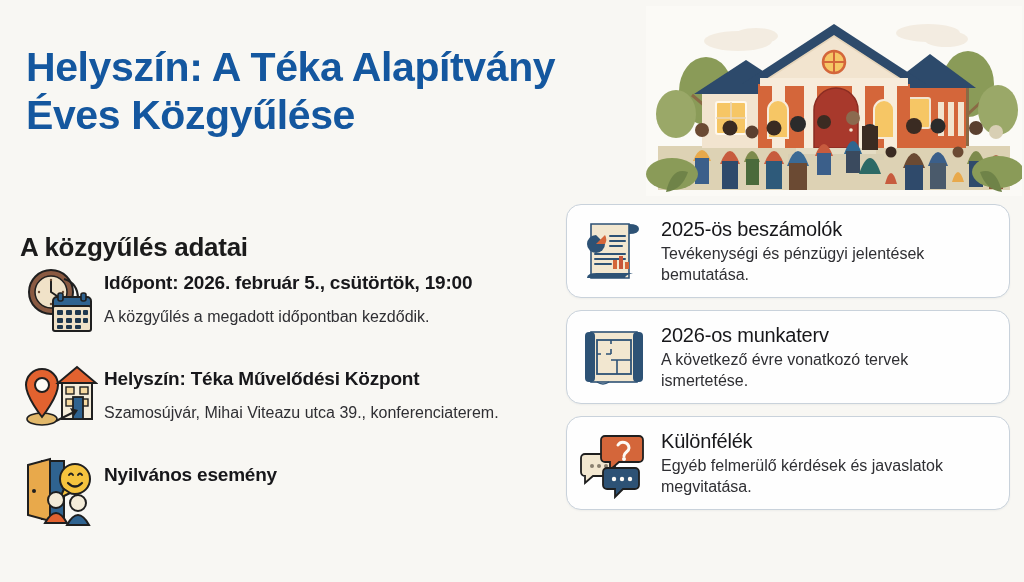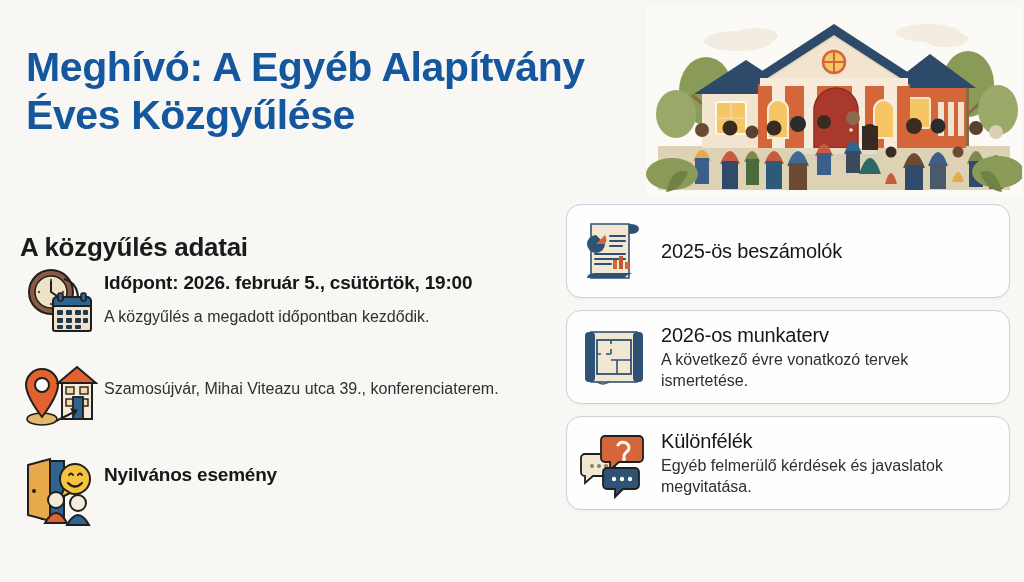--- a/index.html
+++ b/index.html
@@ -124,21 +124,21 @@
     line-height: 1.3;
     margin-top: 3px;
   }
 </style>
 </head>
 <body>
 
 <div class="page">
 
   <div class="title-block">
-    <div class="title-line">Meghívó: A Egyéb Alapítvány</div>
+    <div class="title-line">Helyszín: A Téka Alapítvány</div>
     <div class="title-line">Éves Közgyűlése</div>
   </div>
 
   <div class="hero-illustration">
     <svg viewBox="0 0 376 190" xmlns="http://www.w3.org/2000/svg">
       <rect x="0" y="0" width="376" height="190" fill="#fbfaf6"></rect>
 
       <ellipse cx="92" cy="35" rx="34" ry="10" fill="#f3ece1"></ellipse>
       <ellipse cx="110" cy="30" rx="22" ry="8" fill="#f3ece1"></ellipse>
       <ellipse cx="282" cy="27" rx="32" ry="9" fill="#f3ece1"></ellipse>
@@ -315,20 +315,21 @@
               <rect x="60" y="32" width="8" height="7"></rect>
             <rect x="46" y="44" width="8" height="7"></rect>
               <rect x="60" y="44" width="8" height="7"></rect>
           </g>
           <rect x="53" y="42" width="10" height="22" fill="#2f6390" stroke="#1f1f1f" stroke-width="1.8"></rect>
           <path d="M36 66 L56 56" stroke="#1f1f1f" stroke-width="2" fill="none"></path>
           <path d="M50 53 l8 2 l-4 6 z" fill="#1f1f1f"></path>
         </svg>
       </div>
       <div class="detail-text">
+        <div class="detail-title">Helyszín: Téka Művelődési Központ</div>
         <div class="detail-desc">Szamosújvár, Mihai Viteazu utca 39., konferenciaterem.</div>
       </div>
     </div>
 
     <div class="detail-row">
       <div class="detail-icon">
         <svg viewBox="0 0 78 78" xmlns="http://www.w3.org/2000/svg">
           <rect x="22" y="10" width="22" height="58" fill="#2f6390" stroke="#1f1f1f" stroke-width="2"></rect>
           <path d="M8 14 L30 8 L30 70 L8 64 Z" fill="#e8a94b" stroke="#1f1f1f" stroke-width="2"></path>
           <circle cx="14" cy="40" r="2" fill="#1f1f1f"></circle>
@@ -367,20 +368,21 @@
               <path d="M18 45 h30"></path>
               <path d="M18 50 h16"></path>
           </g>
           <rect x="36" y="46" width="4" height="9" fill="#d4663a"></rect>
           <rect x="42" y="42" width="4" height="13" fill="#c7553a"></rect>
           <rect x="48" y="48" width="4" height="7" fill="#d4663a"></rect>
         </svg>
       </div>
       <div class="agenda-text">
         <div class="agenda-title">2025-ös beszámolók</div>
+        <div class="agenda-desc">Tevékenységi és pénzügyi jelentések bemutatása.</div>
       </div>
     </div>
 
     <div class="agenda-card">
       <div class="agenda-icon">
         <svg viewBox="0 0 74 74" xmlns="http://www.w3.org/2000/svg">
           <rect x="14" y="12" width="46" height="50" fill="#f2e7d0" stroke="#2d5275" stroke-width="1.6"></rect>
           <rect x="8" y="12" width="10" height="50" rx="4" fill="#2d5275"></rect>
           <rect x="56" y="12" width="10" height="50" rx="4" fill="#2d5275"></rect>
           <rect x="20" y="20" width="34" height="34" fill="none" stroke="#2d5275" stroke-width="1.8"></rect>

